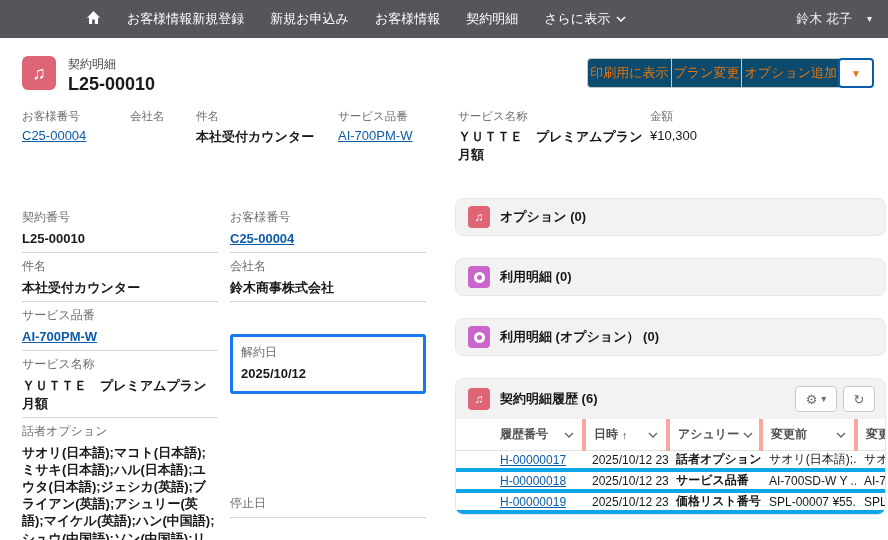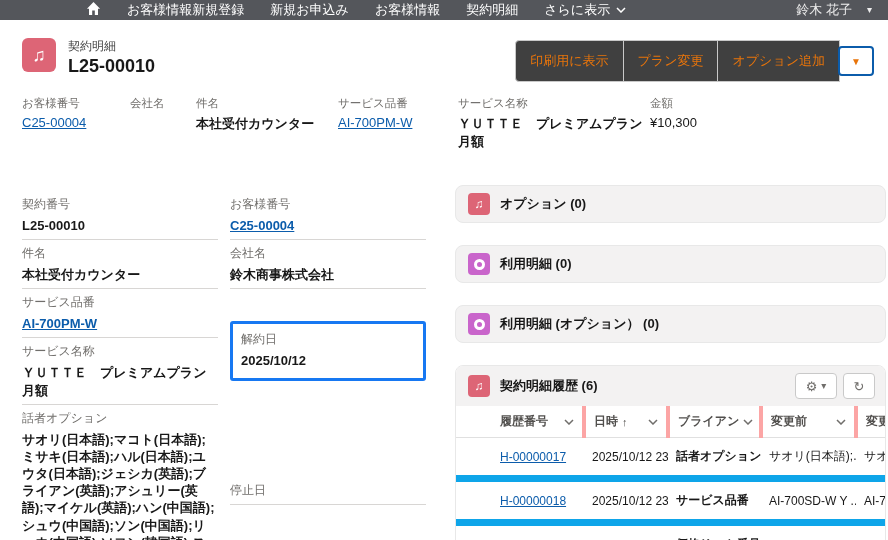--- a/index.html
+++ b/index.html
@@ -5,36 +5,36 @@
   :root{
     --nav-bg:#54565b; --brand-orange:#e8740a; --link-blue:#0b5cab;
     --highlight-border:#1778f2; --icon-rose:#dd6576; --icon-purple:#c965cb;
     --card-bg:#f3f2f2;
   }
   *{box-sizing:border-box;margin:0;padding:0;}
   html,body{width:888px;height:540px;overflow:hidden;}
   body{background:#fff;font-family:"Liberation Sans","DejaVu Sans",sans-serif;color:#181818;}
 
   
-  .topnav{height:20px;background:var(--nav-bg);display:flex;align-items:center;
+  .topnav{height:38px;background:var(--nav-bg);display:flex;align-items:center;
           padding:0 16px 0 86px;gap:26px;font-size:13px;color:#fff;}
   .topnav .nav-item{color:#fff;text-decoration:none;cursor:pointer;display:flex;align-items:center;gap:6px;}
   .topnav .spacer{flex:1;}
   .user-menu{display:flex;align-items:center;gap:15px;color:#ededed;cursor:pointer;}
   .caret{font-size:10px;line-height:1;}
 
   
   .page-header{display:flex;align-items:flex-start;padding:18px 14px 6px 22px;}
   .entity-icon{width:34px;height:34px;border-radius:6px;background:var(--icon-rose);
                color:#fff;display:flex;align-items:center;justify-content:center;font-size:18px;flex:0 0 auto;}
   .header-text{margin-left:12px;}
   .entity-label{font-size:12px;color:#444;}
   .record-title{font-size:18px;font-weight:bold;margin-top:1px;}
   .actions{margin-left:auto;display:flex;align-items:center;margin-top:2px;}
-  .btn{height:42px;padding:0 14px;background:#404040;border:1px solid #c9c9c9;
+  .btn{height:30px;padding:0 2px;background:#0c4a6e;border:1px solid #c9c9c9;
        color:var(--brand-orange);font-size:13px;display:flex;align-items:center;cursor:pointer;white-space:nowrap;}
   .btn+.btn{margin-left:-1px;}
   .btn.first{border-radius:4px 0 0 4px;}
   .btn-more{height:30px;width:36px;margin-left:-2px;background:#fff;border:2px solid var(--link-blue);
             border-radius:4px;color:var(--brand-orange);display:flex;align-items:center;justify-content:center;
             font-size:10px;cursor:pointer;position:relative;z-index:1;}
 
   
   .summary-row{display:flex;padding:8px 22px 14px;}
   .sum-field .label{font-size:11.5px;color:#706e6b;}
@@ -76,21 +76,21 @@
   .icon-btn.gear{width:42px;gap:4px;} .icon-btn.refresh{width:32px;}
 
   table{width:500px;table-layout:fixed;border-collapse:collapse;font-size:12px;background:#fff;}
   col.c0{width:36px;} col.c1{width:92px;} col.c2{width:84px;} col.c3{width:93px;}
   col.c4{width:95px;} col.c5{width:100px;}
   th{font-weight:bold;color:#514f4d;text-align:right;padding:7px 8px;border-bottom:1px solid #e0e0e0;
      white-space:nowrap;overflow:hidden;cursor:pointer;}
   th:nth-child(n+3){border-left:4px solid #fca5a5;}
   th .thwrap{display:flex;align-items:center;gap:4px;}
   th .chev{margin-left:auto;flex:0 0 auto;}
-  td{padding:10px 8px;border-bottom:7px solid #0ea5e9;white-space:nowrap;overflow:hidden;}
+  td{padding:0 8px;border-bottom:4px solid #0ea5e9;white-space:nowrap;overflow:hidden;}
   td.fieldcol{font-weight:600;}
   .sort-arrow{color:#514f4d;font-size:11px;}
   svg.chev path{stroke:#706e6b;stroke-width:1.5;fill:none;}
   svg.chev.white path{stroke:#fff;}
 </style>
 </head>
 <body>
 
 <nav class="topnav">
   <span>
@@ -268,21 +268,21 @@
               <span class="thwrap">
                   <span>日時</span>
               <span class="sort-arrow">↑</span>
               <svg class="chev" width="10" height="6" viewBox="0 0 10 6">
                     <path d="M1 1 L5 5 L9 1"></path>
                   </svg>
                 </span>
             </th>
             <th>
               <span class="thwrap">
-                  <span>ブライアン</span>
+                  <span>アシュリー</span>
               <svg class="chev" width="10" height="6" viewBox="0 0 10 6">
                     <path d="M1 1 L5 5 L9 1"></path>
                   </svg>
                 </span>
             </th>
             <th>
               <span class="thwrap">
                   <span>変更前</span>
               <svg class="chev" width="10" height="6" viewBox="0 0 10 6">
                     <path d="M1 1 L5 5 L9 1"></path>

